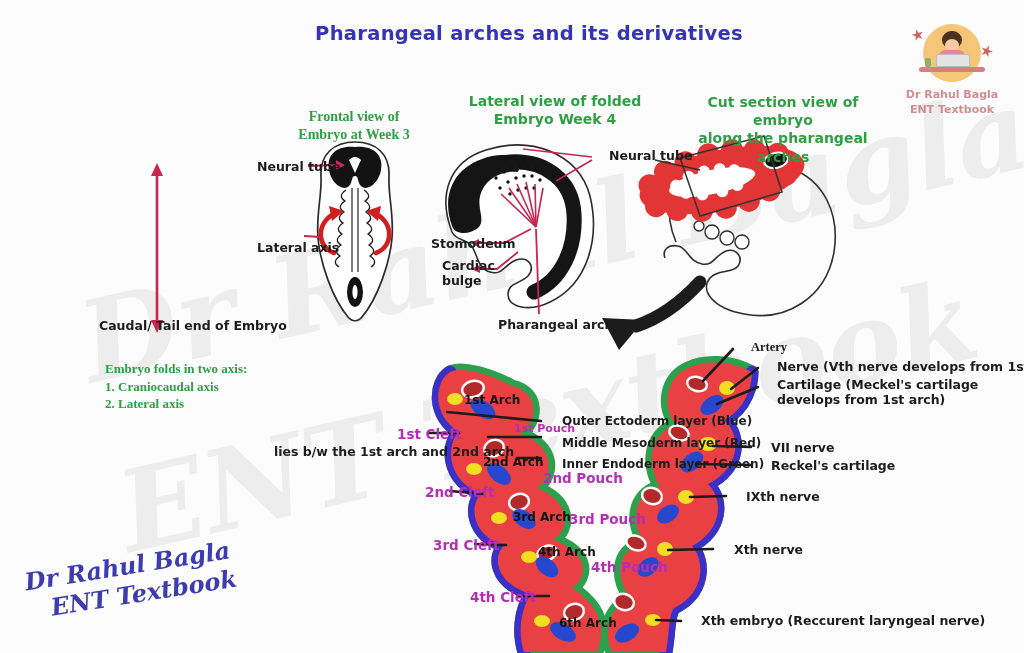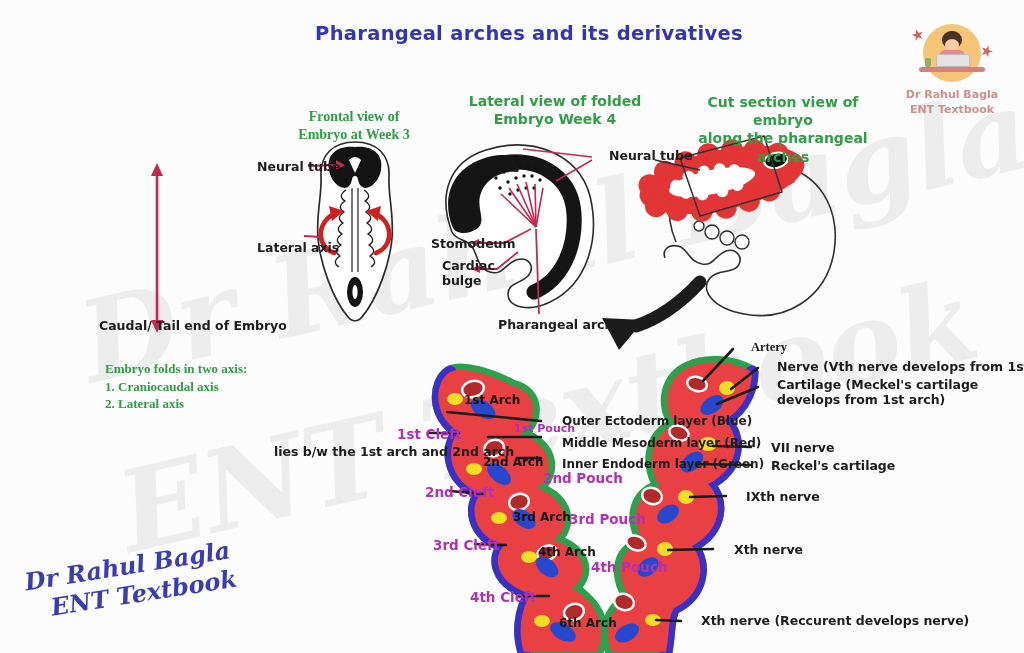--- a/index.html
+++ b/index.html
@@ -297,20 +297,20 @@
   <div class="lbl txt" style="left:545px;top:436px;font-size:12px;">Middle Mesoderm layer (Red)</div>
   <div class="lbl txt" style="left:545px;top:457px;font-size:12px;">Inner Endoderm layer (Green)</div>
 
   <div class="lbl txt" style="left:734px;top:340px;font-family:Liberation Serif, serif;">Artery</div>
   <div class="lbl txt" style="left:760px;top:359px;">Nerve (Vth nerve develops from 1st arch)</div>
   <div class="lbl txt" style="left:760px;top:377px;width:262px;white-space:normal;">Cartilage (Meckel's cartilage develops from 1st arch)</div>
   <div class="lbl txt" style="left:754px;top:440px;">VII nerve</div>
   <div class="lbl txt" style="left:754px;top:458px;">Reckel's cartilage</div>
   <div class="lbl txt" style="left:729px;top:489px;">IXth nerve</div>
   <div class="lbl txt" style="left:717px;top:542px;">Xth nerve</div>
-  <div class="lbl txt" style="left:684px;top:613px;">Xth nerve (Reccurent develops nerve)</div>
+  <div class="lbl txt" style="left:684px;top:613px;">Xth embryo (Reccurent laryngeal nerve)</div>
 
   <div class="signature">
     <div>Dr Rahul Bagla</div>
     <div class="l2">ENT Textbook</div>
   </div>
 
 </div>
 
 </body></html>

